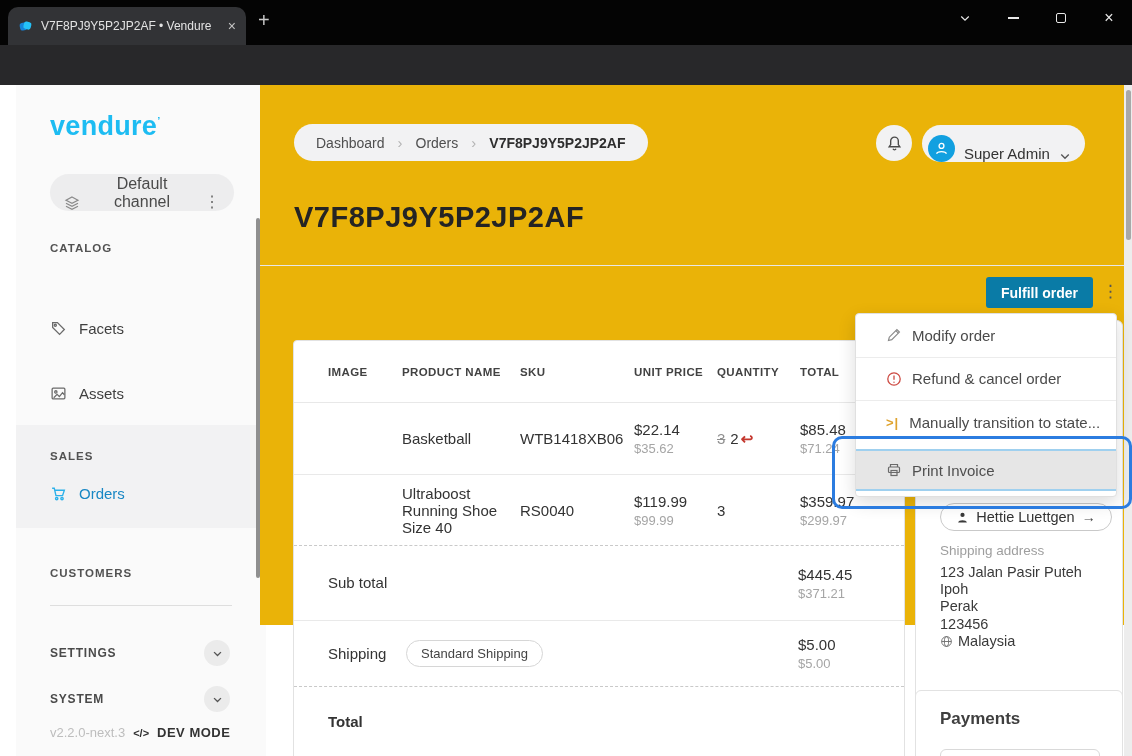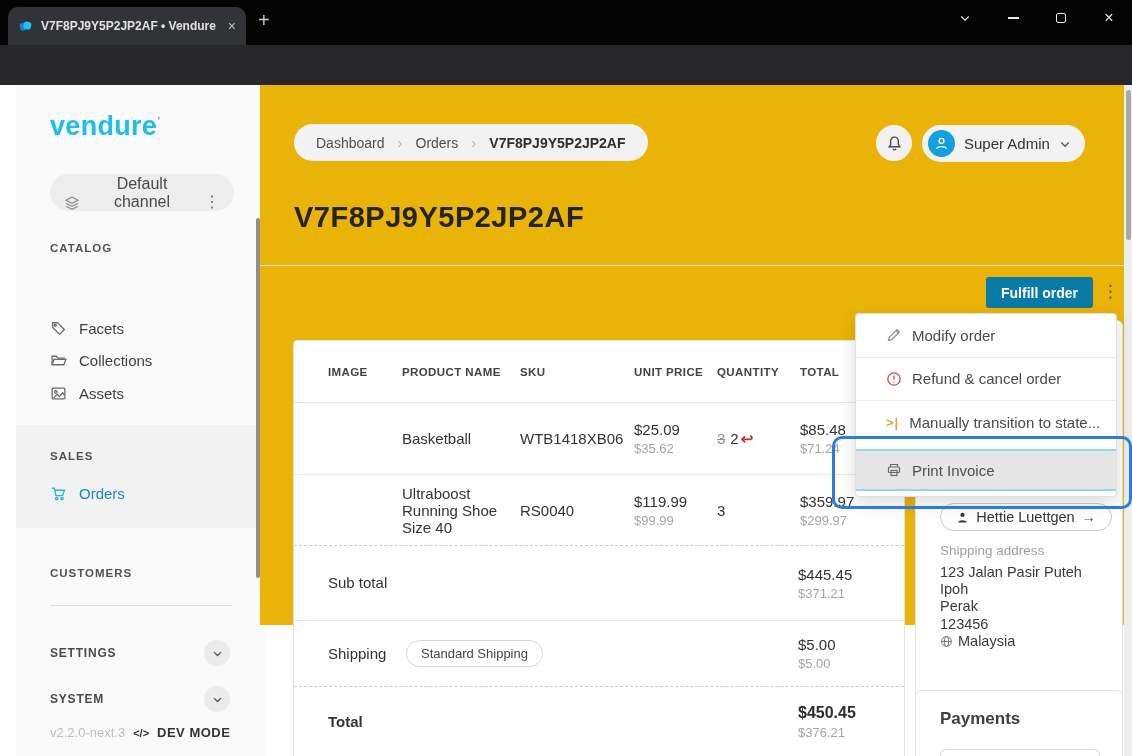--- a/index.html
+++ b/index.html
@@ -3,21 +3,21 @@
 <meta charset="utf-8">
 <style>
   * { margin:0; padding:0; box-sizing:border-box; }
   body { font-family:"Liberation Sans", sans-serif; background:#fff; }
   #screen { position:relative; width:1132px; height:756px; overflow:hidden; background:#fff; }
 
   
   #tabstrip { position:absolute; left:0; top:0; width:1132px; height:45px; background:#040404; }
   .tab { position:absolute; left:8px; top:7px; width:238px; height:38px; background:#323336;
          border-radius:10px 10px 0 0; display:flex; align-items:center; padding:0 10px; gap:8px; }
-  .tab-title { color:#e3e3e3; font-size:12px; white-space:nowrap; overflow:hidden; text-overflow:ellipsis; flex:1;font-weight:bold; }
+  .tab-title { color:#e3e3e3; font-size:12px; white-space:nowrap; overflow:hidden; text-overflow:ellipsis; flex:1; }
   .tab-close { color:#c5c5c5; font-size:14px; line-height:14px; cursor:default; }
   .newtab { position:absolute; left:258px; top:9px; color:#c8c8c8; font-size:20px; font-weight:300; }
   .winbtn { position:absolute; top:4px; width:34px; height:28px; display:flex; align-items:center; justify-content:center; color:#e8e8e8; }
   .wc-line { width:11px; height:1.4px; background:#e8e8e8; }
   .wc-box { width:10px; height:10px; border:1.4px solid #e8e8e8; border-radius:2px; }
   .wc-x { font-size:16px; line-height:16px; }
 
   #toolbar { position:absolute; left:0; top:45px; width:1132px; height:40px; background:#28282a; }
   .navicon { position:absolute; top:52px; width:26px; height:26px; display:flex; align-items:center; justify-content:center; }
   #urlbar { position:absolute; left:202px; top:50px; width:728px; height:30px; background:#3a3a3d; border-radius:15px;
@@ -55,21 +55,21 @@
 
   
   #main { position:absolute; left:260px; top:85px; width:874px; height:540px; background:#eab308; }
   #breadcrumb { position:absolute; left:34px; top:39px; height:37px; background:#f2f2f3; border-radius:19px;
                 display:inline-flex; align-items:center; padding:0 22px; gap:13px; font-size:14px; }
   .crumb { color:#4f4f4f; } .crumb.current { color:#2e2e2e; font-weight:700; }
   .crumb-sep { color:#b3b3b3; font-size:15px; }
   #bell-btn { position:absolute; left:616px; top:40px; width:36px; height:36px; border-radius:50%; background:#f2f2f3;
               display:flex; align-items:center; justify-content:center; color:#4a4a4a; }
   #user-pill { position:absolute; left:662px; top:40px; height:37px; background:#f2f2f3; border-radius:19px;
-               display:inline-flex; align-items:center; gap:9px; padding:0 14px 0 6px; }
+               display:inline-flex; align-items:flex-end; gap:9px; padding:0 14px 0 6px; }
   #user-avatar { width:27px; height:27px; border-radius:50%; background:#12a0e0; display:flex; align-items:center; justify-content:center; color:#fff; }
   #user-name { font-size:15px; color:#333; }
   #user-chev { color:#555; display:flex; }
   #page-title { position:absolute; left:34px; top:116px; font-size:29px; font-weight:700; color:#242424; letter-spacing:.5px; }
   #head-divider { position:absolute; left:0; top:180px; width:874px; height:1px; background:#e7e7e7; }
   #fulfill-btn { position:absolute; left:726px; top:192px; height:31px; padding:0 15px; background:#0a7ba6; border:none;
                  color:#fff; font-size:14px; font-weight:600; border-radius:3px; display:flex; align-items:center; font-family:inherit; }
   #page-kebab { position:absolute; left:842px; top:194px; font-size:17px; color:#555; line-height:26px; }
 
   
@@ -258,29 +258,20 @@
 
     <div class="nav-item" style="top:227px;">
       <span class="ic">
         <svg width="17" height="17" viewBox="0 0 16 16" fill="none" stroke="currentColor" stroke-width="1.2">
             <path d="M2.5 7V2.5H7l6.5 6.5L9 13.5z"></path>
             <circle cx="5" cy="5" r="1"></circle>
           </svg>
       </span>
       <span>Facets</span>
     </div>
-    <div class="nav-item" style="top:259px;">
-      <span class="ic">
-        <svg width="17" height="17" viewBox="0 0 16 16" fill="none" stroke="currentColor" stroke-width="1.2">
-            <path d="M2 12V4h4l1.5 1.8H14"></path>
-            <path d="M2 12l1.8-5H15l-2 5z"></path>
-          </svg>
-      </span>
-      <span>Collections</span>
-    </div>
     <div class="nav-item" style="top:292px;">
       <span class="ic">
         <svg width="17" height="17" viewBox="0 0 16 16" fill="none" stroke="currentColor" stroke-width="1.2">
             <rect x="2" y="3" width="12" height="10" rx="1"></rect>
             <circle cx="5.5" cy="6.5" r="1.1"></circle>
             <path d="M3.5 12l3.2-3.2 2.1 2.1 3-3.7 1.7 2"></path>
           </svg>
       </span>
       <span>Assets</span>
     </div>
@@ -375,21 +366,21 @@
         <span class="c-price">UNIT PRICE</span>
         <span class="c-qty">QUANTITY</span>
         <span class="c-total">TOTAL</span>
       </div>
 
       <div class="trow prow">
         <span class="c-img"><span class="thumb" id="thumb-basketball"></span></span>
         <span class="c-name cell-main">Basketball</span>
         <span class="c-sku cell-main">WTB1418XB06</span>
         <span class="c-price">
-          <div class="cell-main">$25.09</div>
+          <div class="cell-main">$22.14</div>
           <div class="cell-net">$35.62</div>
         </span>
         <span class="c-qty cell-main">
           <span class="strike">3</span><span class="qty-new">2</span><span class="undo-arrow">↩</span>
         </span>
         <span class="c-total">
           <div class="cell-main">$85.48</div>
           <div class="cell-net">$71.24</div>
         </span>
       </div>
@@ -424,24 +415,20 @@
         <span class="sum-spacer"></span>
         <span class="sum-val">
           <div class="cell-main">$5.00</div>
           <div class="cell-net">$5.00</div>
         </span>
       </div>
 
       <div class="trow srow" id="row-total">
         <span class="sum-label bold15">Total</span>
         <span class="sum-spacer"></span>
-        <span class="sum-val">
-          <div class="total-main">$450.45</div>
-          <div class="cell-net">$376.21</div>
-        </span>
       </div>
     </section>
 
     <section class="rcard" id="customer-card">
       <div id="customer-pill">
         <span>
           <svg width="13" height="13" viewBox="0 0 16 16" fill="#3a3a3a">
               <circle cx="8" cy="4.8" r="2.6"></circle>
               <path d="M2.6 14c.6-3.4 10.2-3.4 10.8 0z"></path>
             </svg>

